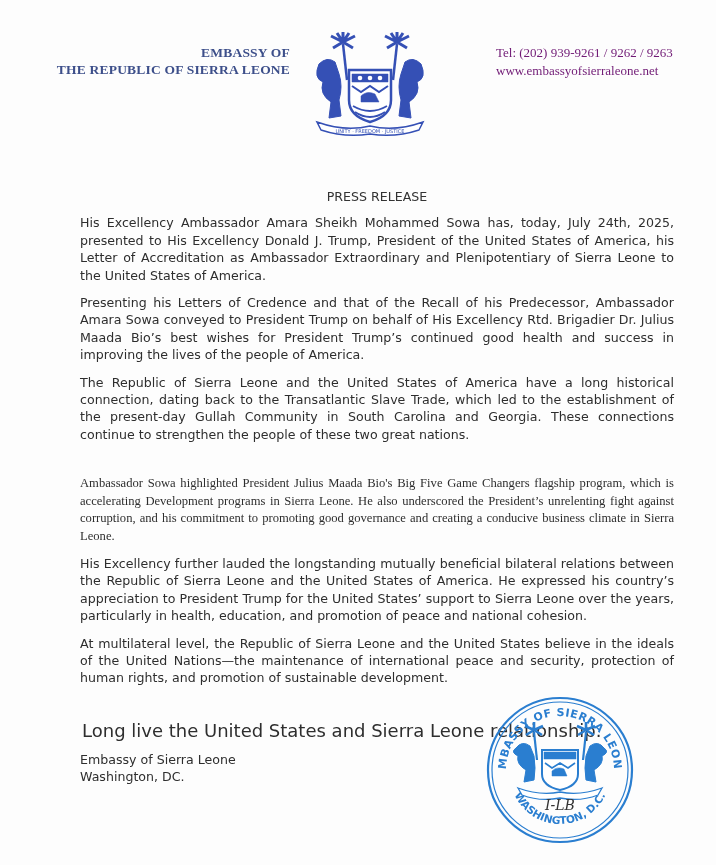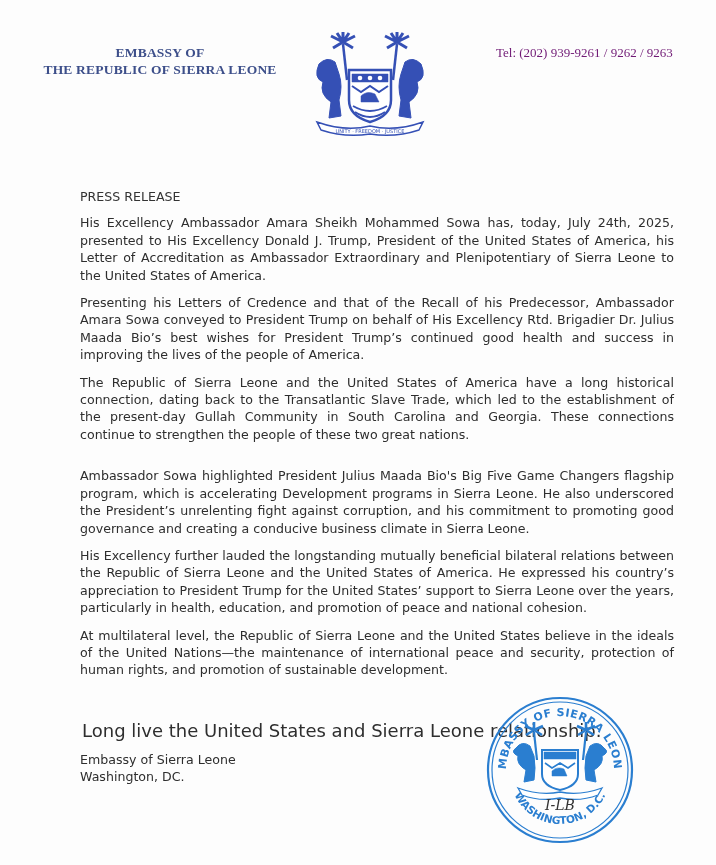--- a/index.html
+++ b/index.html
@@ -1,37 +1,37 @@
 <!DOCTYPE html>
 <html><head>
   <meta charset="utf-8">
   <style>
     html, body { margin: 0; padding: 0; }
     body {
       width: 716px; height: 865px; background: #fdfdfd; position: relative; overflow: hidden;
       font-family: "DejaVu Sans", sans-serif; color: #2b2b2b;
     }
     .letterhead-left {
-      position: absolute; left: 30px; top: 44px; width: 260px; text-align: center;
+      position: absolute; left: 30px; top: 44px; width: 260px; text-align: right;
       font-family: "Liberation Serif", serif; color: #3d4f8a;
     }
     .lh-title { font-weight: bold; font-size: 13.5px; line-height: 17px; letter-spacing: 0.2px; }
     .lh-addr { font-size: 13px; line-height: 15px; color: #4b5a8c; }
     .coat { position: absolute; left: 305px; top: 30px; width: 130px; height: 112px; }
     .letterhead-right {
       position: absolute; left: 496px; top: 44px; font-family: "Liberation Serif", serif;
       color: #701a75; font-size: 13px; line-height: 17.5px;
     }
     .body-text {
       position: absolute; left: 80px; top: 188px; width: 594px;
       font-size: 12.6px; line-height: 17.4px; color: #2e2e2e;
     }
-    .pr-title { font-size: 12.6px; margin: 0 0 9px 0; color: #333; }
+    .pr-title { font-size: 12.6px; margin: 0 0 9px 0; color: #333; text-align: center; }
     .para { margin: 0 0 10px 0; text-align: justify; }
-    .para.gap { margin-top: 24px; }
+    .para.gap { margin-top: 32px; font-family: Liberation Serif, serif; }
     .closing { position: absolute; left: 82px; top: 722px; font-size: 18px; line-height: 17.4px; color: #2e2e2e; }
     .sign { position: absolute; left: 80px; top: 751px; font-size: 12.6px; line-height: 17px; color: #2e2e2e; }
     .stamp { position: absolute; left: 484px; top: 694px; width: 152px; height: 152px; }
     .stamp-sig { position: absolute; left: 545px; top: 797px; font-family: "DejaVu Serif", serif; font-style: italic; font-size: 14px; color: #333; }
   </style>
 </head>
 <body>
 
 <div class="letterhead-left">
   <div class="lh-title">EMBASSY OF</div>
@@ -62,20 +62,21 @@
     <path d="M56 66 Q62 60 70 64 L74 72 L56 72 Z" stroke-width="0.5"></path>
     <path d="M48 76 Q65 86 82 76 M50 82 Q65 92 80 82" fill="none" stroke-width="1.8"></path>
 
     <path d="M12 92 Q40 102 65 96 Q90 102 118 92 L114 100 Q90 108 65 104 Q40 108 16 100 Z" fill="#fff" stroke-width="1.5"></path>
     <text x="65" y="103" font-size="5" text-anchor="middle" fill="#3550b5" stroke="none" font-family="DejaVu Sans, sans-serif">UNITY · FREEDOM · JUSTICE</text>
   </g>
 </svg>
 
 <div class="letterhead-right">
   <div>Tel:  (202) 939-9261 / 9262 / 9263</div>
+  <div>www.embassyofsierraleone.net</div>
 </div>
 
 <div class="body-text">
   <div class="pr-title">PRESS RELEASE</div>
   <p class="para">His Excellency Ambassador Amara Sheikh Mohammed Sowa has, today, July 24th, 2025, presented to His Excellency Donald J. Trump, President of the United States of America, his Letter of Accreditation as Ambassador Extraordinary and Plenipotentiary of Sierra Leone to the United States of America.</p>
   <p class="para">Presenting his Letters of Credence and that of the Recall of his Predecessor, Ambassador Amara Sowa conveyed to President Trump on behalf of His Excellency Rtd. Brigadier Dr. Julius Maada Bio’s best wishes for President Trump’s continued good health and success in improving the lives of the people of America.</p>
   <p class="para">The Republic of Sierra Leone and the United States of America have a long historical connection, dating back to the Transatlantic Slave Trade, which led to the establishment of the present-day Gullah Community in South Carolina and Georgia. These connections continue to strengthen the people of these two great nations.</p>
   <p class="para gap">Ambassador Sowa highlighted President Julius Maada Bio's Big Five Game Changers flagship program, which is accelerating Development programs in Sierra Leone. He also underscored the President’s unrelenting fight against corruption, and his commitment to promoting good governance and creating a conducive business climate in Sierra Leone.</p>
   <p class="para">His Excellency further lauded the longstanding mutually beneficial bilateral relations between the Republic of Sierra Leone and the United States of America. He expressed his country’s appreciation to President Trump for the United States’ support to Sierra Leone over the years, particularly in health, education, and promotion of peace and national cohesion.</p>
   <p class="para">At multilateral level, the Republic of Sierra Leone and the United States believe in the ideals of the United Nations—the maintenance of international peace and security, protection of human rights, and promotion of sustainable development.</p>

